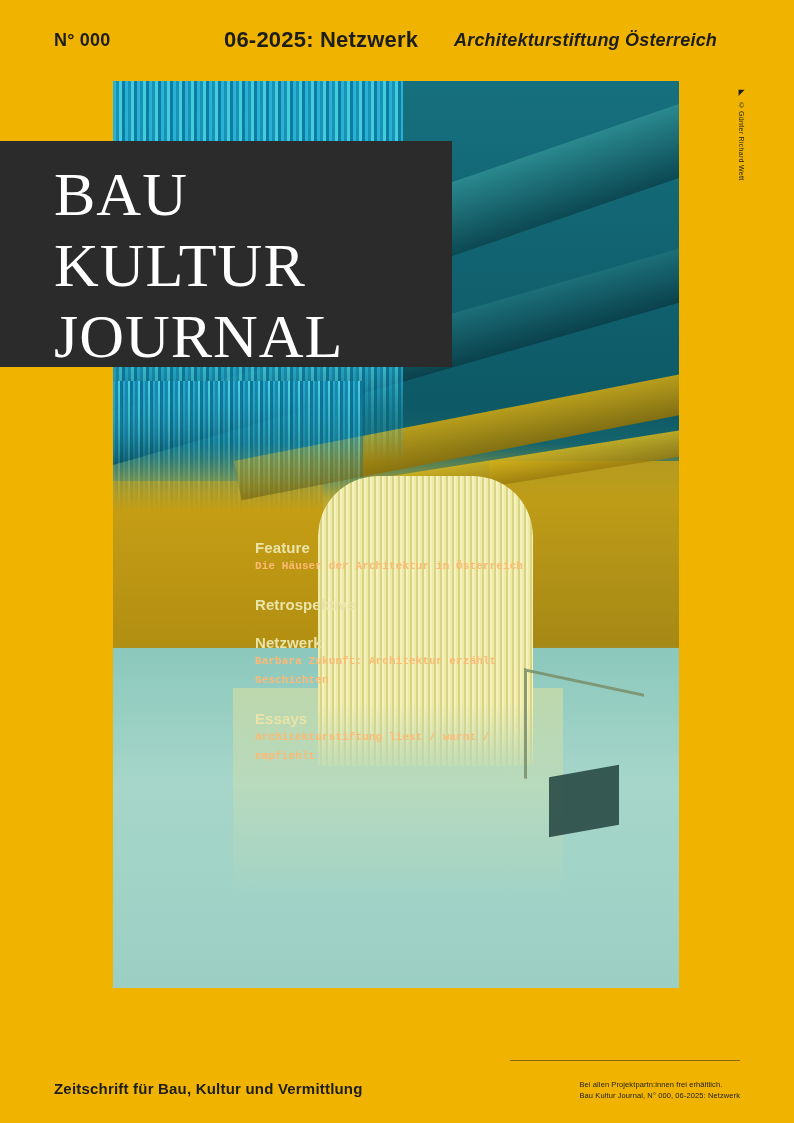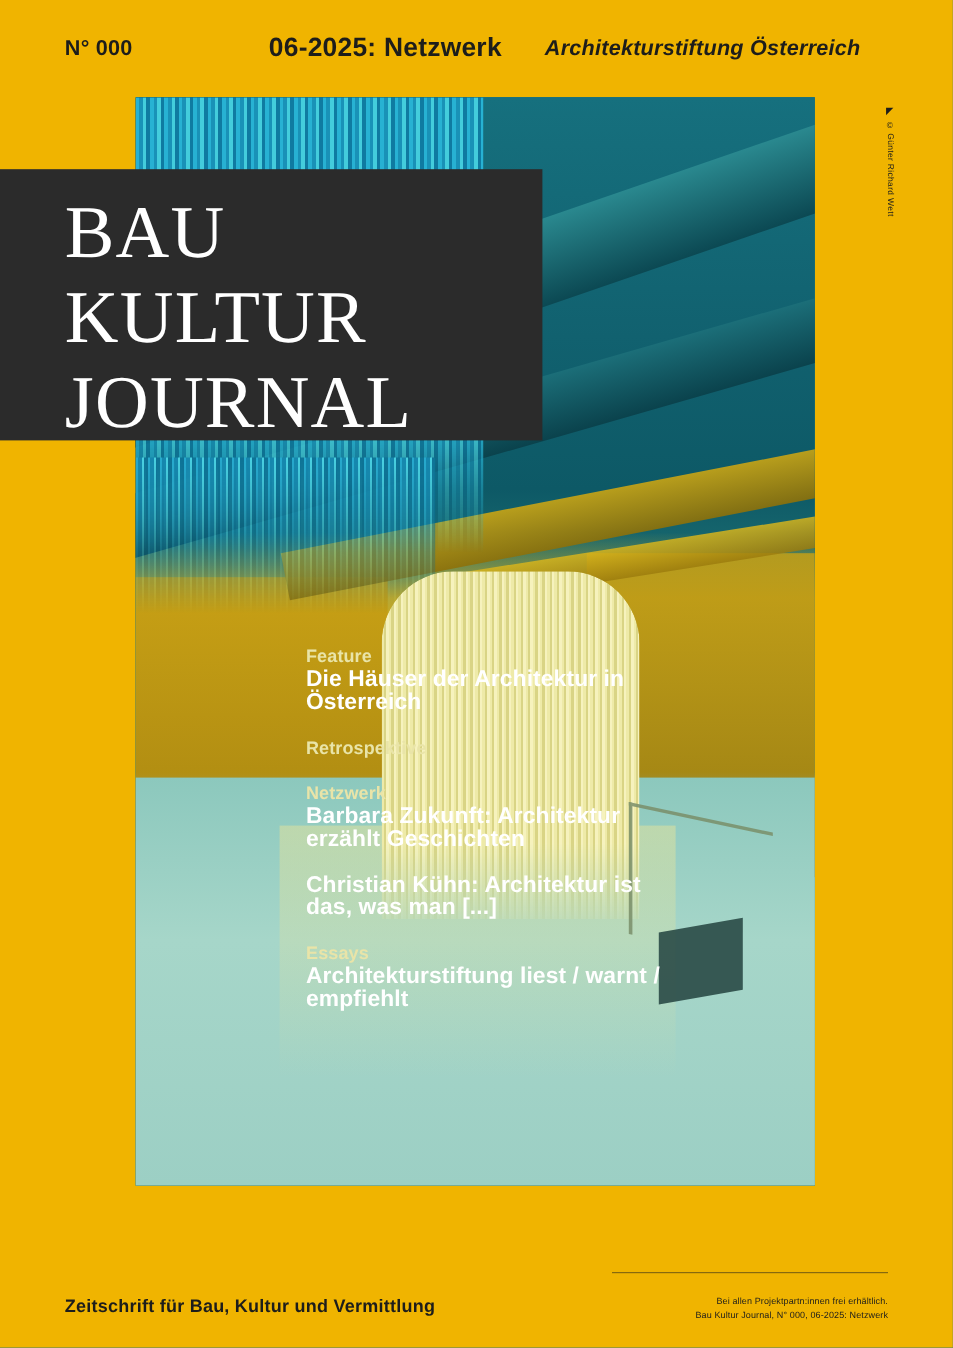--- a/index.html
+++ b/index.html
@@ -220,41 +220,42 @@
   .toc-item { margin-bottom: 19px; }
   .toc-item:last-child { margin-bottom: 0; }
   .toc-kicker {
     color: #e9e4a8;
     font-size: 15px;
     font-weight: 700;
     line-height: 19px;
     letter-spacing: .1px;
   }
   .toc-title {
-    color: #ffffff;
-    font-size: 19px;
+    color: #fdba74;
+    font-size: 11px;
     font-weight: 700;
     line-height: 19px;
     letter-spacing: .1px;
+    font-family: Liberation Mono, monospace;
   }
 
   
   .footer-tagline {
     position: absolute;
     left: 54px;
     bottom: 26px;
     font-size: 15px;
     font-weight: 700;
     letter-spacing: .2px;
   }
   .footer-meta {
     position: absolute;
     right: 54px;
     bottom: 22px;
-    text-align: right;
+    text-align: left;
     font-size: 7.5px;
     line-height: 11px;
     letter-spacing: .1px;
   }
   .footer-rule {
     position: absolute;
     right: 54px;
     bottom: 62px;
     width: 230px;
     height: 1px;
@@ -293,23 +294,20 @@
       <div class="toc-title">Die Häuser der Architektur in Österreich</div>
     </div>
     <div class="toc-item">
       <div class="toc-kicker">Retrospektive</div>
     </div>
     <div class="toc-item">
       <div class="toc-kicker">Netzwerk</div>
       <div class="toc-title">Barbara Zukunft: Architektur erzählt Geschichten</div>
     </div>
     <div class="toc-item">
-      <div class="toc-title">Christian Kühn: Architektur ist das, was man [...]</div>
-    </div>
-    <div class="toc-item">
       <div class="toc-kicker">Essays</div>
       <div class="toc-title">Architekturstiftung liest / warnt / empfiehlt</div>
     </div>
   </div>
 </div>
 
 <div class="masthead">
   <div class="line">BAU</div>
   <div class="line">KULTUR</div>
   <div class="line">JOURNAL</div>

